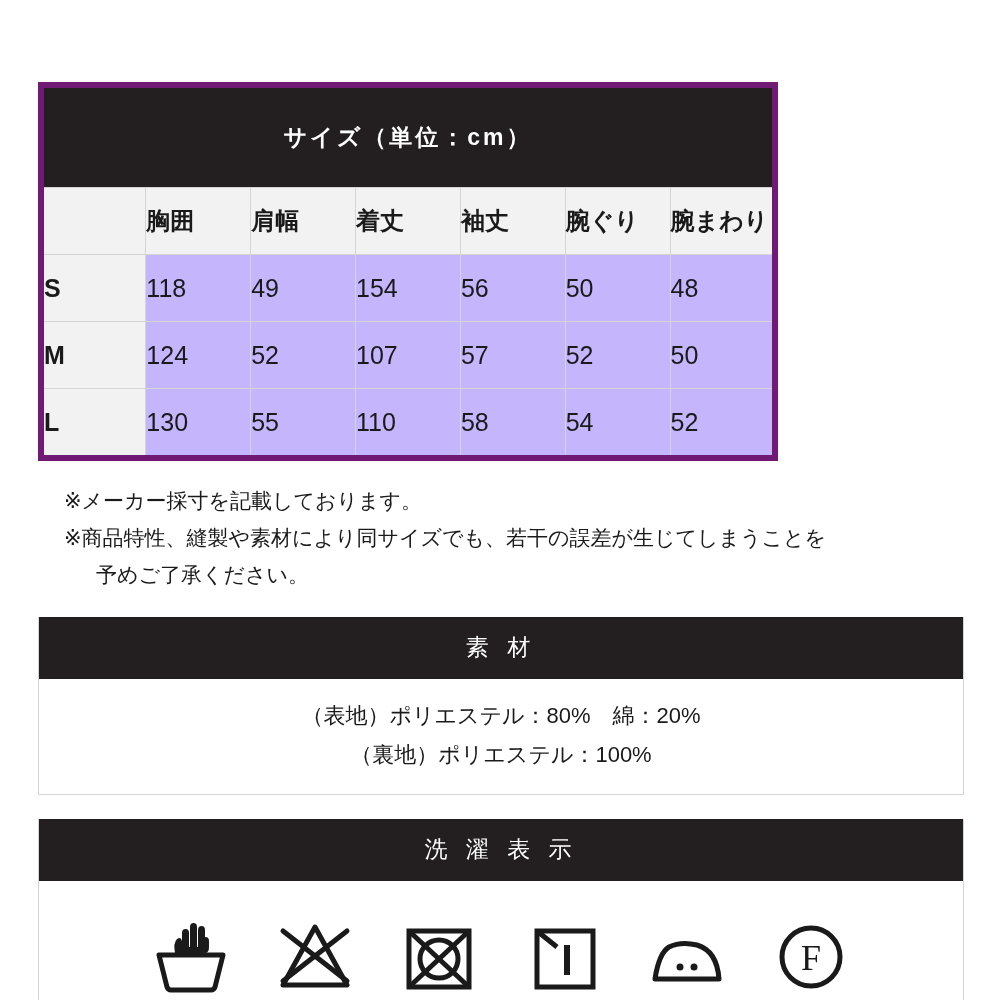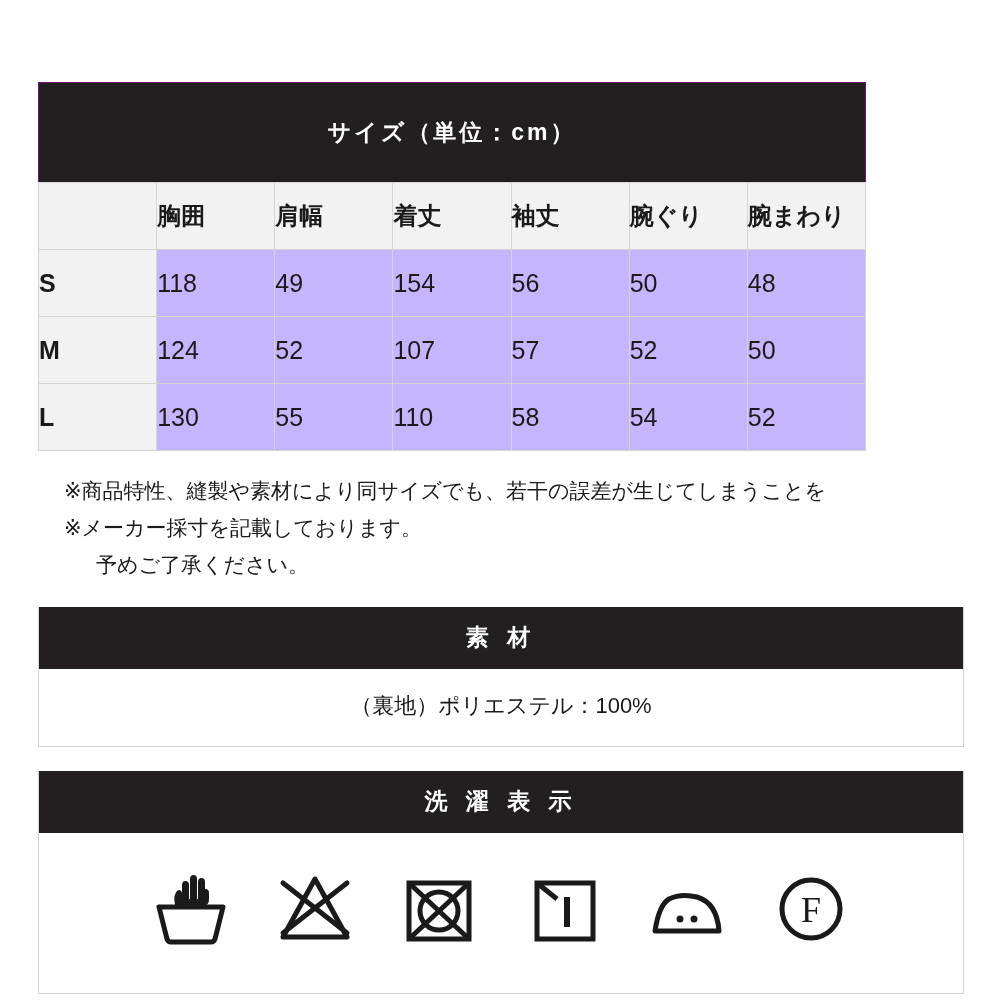--- a/index.html
+++ b/index.html
@@ -17,24 +17,24 @@
   .page {
     position: relative;
     width: 1000px;
     height: 1000px;
     box-sizing: border-box;
     padding: 82px 38px 0 38px;
   }
 
   
   .size-table {
-    width: 828px;
+    width: 740px;
     border-collapse: collapse;
     table-layout: fixed;
-    border: 1px solid #701a75;
+    border: 6px solid #701a75;
   }
   .size-table .caption-row th {
     background: #231f20;
     color: #ffffff;
     font-size: 23px;
     font-weight: bold;
     letter-spacing: 3px;
     padding: 16px 0 17px 0;
     text-align: center;
     border: none;
@@ -85,21 +85,21 @@
     width: 926px;
     border: 1px solid #d5d5d5;
     border-top: none;
     margin-top: 24px;
     box-sizing: border-box;
   }
   .panel-title {
     background: #231f20;
     color: #ffffff;
     font-size: 23px;
-    font-weight: bold;
+    font-weight: normal;
     letter-spacing: 6px;
     text-align: center;
     padding: 15px 0 16px 0;
   }
   .panel-body {
     background: #ffffff;
     text-align: center;
     padding: 18px 0 20px 0;
   }
   .material-line {
@@ -172,28 +172,29 @@
         <td>55</td>
         <td>110</td>
         <td>58</td>
         <td>54</td>
         <td>52</td>
       </tr>
     </tbody>
   </table>
 
   <div class="notes">
+    <div>※メーカー採寸を記載しております。</div>
     <div>※商品特性、縫製や素材により同サイズでも、若干の誤差が生じてしまうことを</div>
-    <div>※メーカー採寸を記載しております。</div>
     <div class="note-indent">予めご了承ください。</div>
   </div>
 
   <div class="panel">
     <div class="panel-title">素 材</div>
     <div class="panel-body">
+      <div class="material-line">（表地）ポリエステル：80%　綿：20%</div>
       <div class="material-line">（裏地）ポリエステル：100%</div>
     </div>
   </div>
 
   <div class="panel">
     <div class="panel-title">洗 濯 表 示</div>
     <div class="panel-body">
       <div class="wash-row">
 
         <div class="wash-icon">

